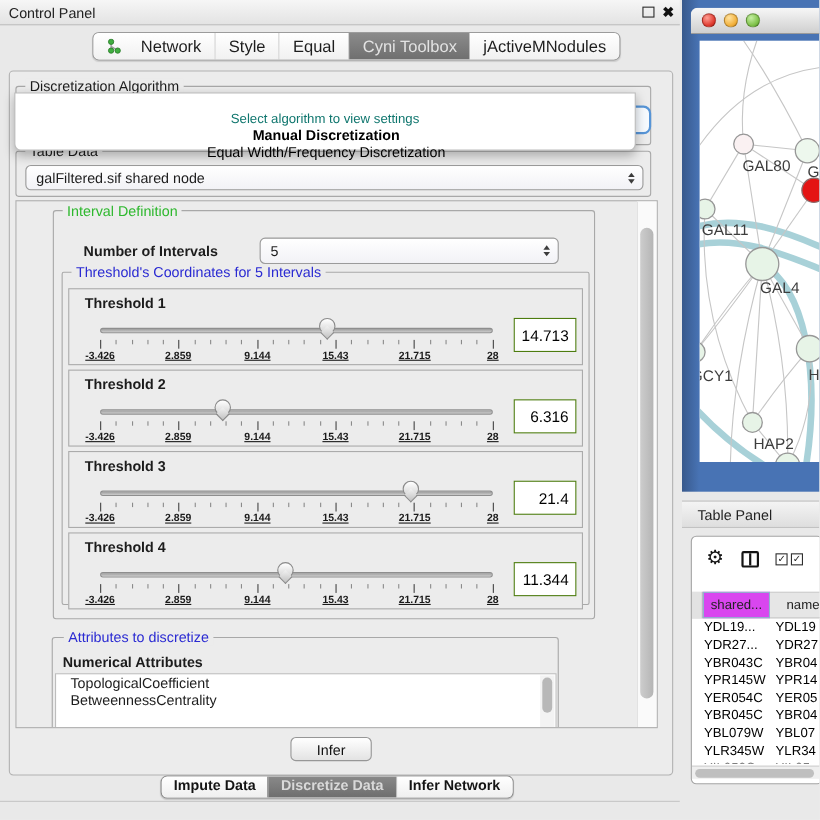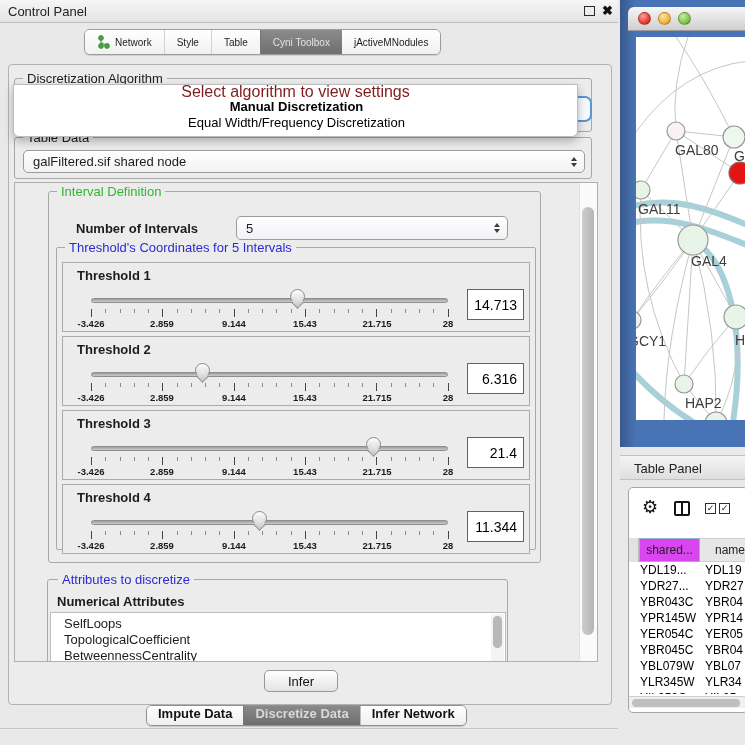--- a/index.html
+++ b/index.html
@@ -16,21 +16,21 @@
     background:linear-gradient(#f6f6f6,#e3e3e3); border-bottom:1px solid #bdbdbd; }
   .cp-title { position:absolute; left:8px; top:4px; font-size:13px; color:#222; }
   .float-icon { position:absolute; right:23px; top:6px; width:11px; height:10px;
     border:1.6px solid #2a2a2a; background:transparent; cursor:default; }
   .close-icon { position:absolute; right:5px; top:3px; font-size:13px; font-weight:bold; color:#111; }
 
   
   .tabbar { position:absolute; left:84px; top:29px; display:flex; align-items:stretch;
     border:1px solid #9c9c9c; border-radius:6px; overflow:hidden; background:#fdfdfd;
     box-shadow:0 1px 1px rgba(0,0,0,.12); height:26px; }
-  .tab { display:flex; align-items:center; gap:5px; padding:0 12px; font-size:10px;
+  .tab { display:flex; align-items:center; gap:18px; padding:0 12px; font-size:15px;
     color:#1d1d1d; border-left:1px solid #d2d2d2; background:linear-gradient(#ffffff,#f1f1f1); }
   .tab:first-child { border-left:none; }
   .tab.selected { background:linear-gradient(#8b8b8b,#6f6f6f); color:#e3e3e3; border-left-color:#777; }
   .tab.after-selected { border-left:none; }
   .net-icon { width:13px; height:14px; }
 
   
   .outer-panel { position:absolute; left:8px; top:64px; width:604px; height:641px;
     border:1px solid #b2b2b2; border-radius:4px; background:#ececec; }
 
@@ -51,21 +51,21 @@
     border-top:4.5px solid #3c3c3c; }
 
   
   .combo-fragment { position:absolute; left:570px; top:96px; width:22px; height:26px;
     border:2px solid #5795d7; border-radius:7px; background:#f6fafe; z-index:5; }
 
   
   .popup { position:absolute; left:13px; top:84px; width:565px; height:53px; z-index:10;
     background:#ffffff; border:1px solid #bcbcbc; border-radius:0 0 6px 6px;
     box-shadow:0 4px 10px rgba(0,0,0,.28); }
-  .popup .hint { text-align:center; font-size:16px; color:#7f1d1d; padding-top:0; line-height:14px; }
+  .popup .hint { text-align:center; font-size:12px; color:#0f766e; padding-top:16px; line-height:14px; }
   .popup .opt { font-size:13px; line-height:16px; padding-left:2px; color:#000;text-align:center; }
   .popup .opt.bold { font-weight:bold; }
 
   
   .scroll-panel { position:absolute; left:14px; top:182px; width:584px; height:480px;
     border:1px solid #b0b0b0; background:#ececec; overflow:hidden; }
   .v-track { position:absolute; top:0; right:0; width:18px; height:100%;
     background:#fafafa; border-left:1px solid #e2e2e2; }
   .v-thumb { position:absolute; right:3px; top:24px; width:12px; height:428px;
     border-radius:6px; background:linear-gradient(90deg,#cdcdcd,#b5b5b5); }
@@ -85,21 +85,21 @@
     border-radius:50%; background:linear-gradient(#ffffff,#d2d2d2); z-index:2; }
   .thumb::after { content:""; position:absolute; left:2.4px; top:7.6px; width:8px; height:8px;
     background:linear-gradient(135deg,#f2f2f2,#c2c2c2); border-right:1px solid #8a8a8a;
     border-bottom:1px solid #8a8a8a; transform:rotate(45deg); }
   .ticks { position:absolute; left:28px; top:46px; width:358px; display:flex;
     justify-content:space-between; align-items:flex-start; height:9px; }
   .tick { width:1px; height:8px; background:#444; }
   .tick.minor { height:4px; background:#8a8a8a; }
   .scale { position:absolute; left:0; top:55px; width:100%; height:12px; }
   .scale span { position:absolute; transform:translateX(-50%); font-size:9.5px; font-weight:bold;
-    color:#1a1a1a; white-space:nowrap; }
+    color:#1a1a1a; white-space:nowrap;text-decoration:underline; }
   .value-input { position:absolute; right:5px; top:26px; width:57px; height:31px;
     border:1px solid #4d7c0f; background:#ffffff; font-family:"Liberation Sans",sans-serif;
     font-size:14px; text-align:right; padding-right:6px; color:#000; }
 
   .attr-group { left:32px; top:396px; width:461px; height:130px; }
   .attr-sub { position:absolute; left:9px; top:14px; font-size:13px; font-weight:bold; }
   .attr-list { position:absolute; left:2px; top:32px; width:456px; height:90px;
     background:#ffffff; border:1px solid #bdbdbd; overflow:hidden; }
   .attr-item { font-size:13px; line-height:16px; padding-left:13px; }
   .attr-list .first { padding-top:3px; }
@@ -188,21 +188,21 @@
           <circle cx="4" cy="3" r="2.4" fill="#3fae3f" stroke="#2a7d2a" stroke-width="0.8"></circle>
           <circle cx="4" cy="11" r="2.4" fill="#3fae3f" stroke="#2a7d2a" stroke-width="0.8"></circle>
           <circle cx="10" cy="11" r="2.4" fill="#3fae3f" stroke="#2a7d2a" stroke-width="0.8"></circle>
         </svg>
         <span>Network</span>
       </div>
       <div class="tab">
         <span>Style</span>
       </div>
       <div class="tab">
-        <span>Table</span>
+        <span>Equal</span>
       </div>
       <div class="tab selected">
         <span>Cyni Toolbox</span>
       </div>
       <div class="tab after-selected">
         <span>jActiveMNodules</span>
       </div>
     </div>
 
     <div class="outer-panel"></div>
@@ -416,21 +416,20 @@
             <span style="left:385px">28</span>
           </div>
           <input class="value-input" value="11.344" style="">
         </div>
       </div>
 
       <div class="group attr-group">
         <span class="group-title gt-blue" style="left:10px;">Attributes to discretize</span>
         <div class="attr-sub">Numerical Attributes</div>
         <div class="attr-list">
-          <div class="attr-item first">SelfLoops</div>
           <div class="attr-item">TopologicalCoefficient</div>
           <div class="attr-item">BetweennessCentrality</div>
           <div class="list-track">
             <div class="list-thumb"></div>
           </div>
         </div>
       </div>
 
       <div class="v-track">
         <div class="v-thumb"></div>

